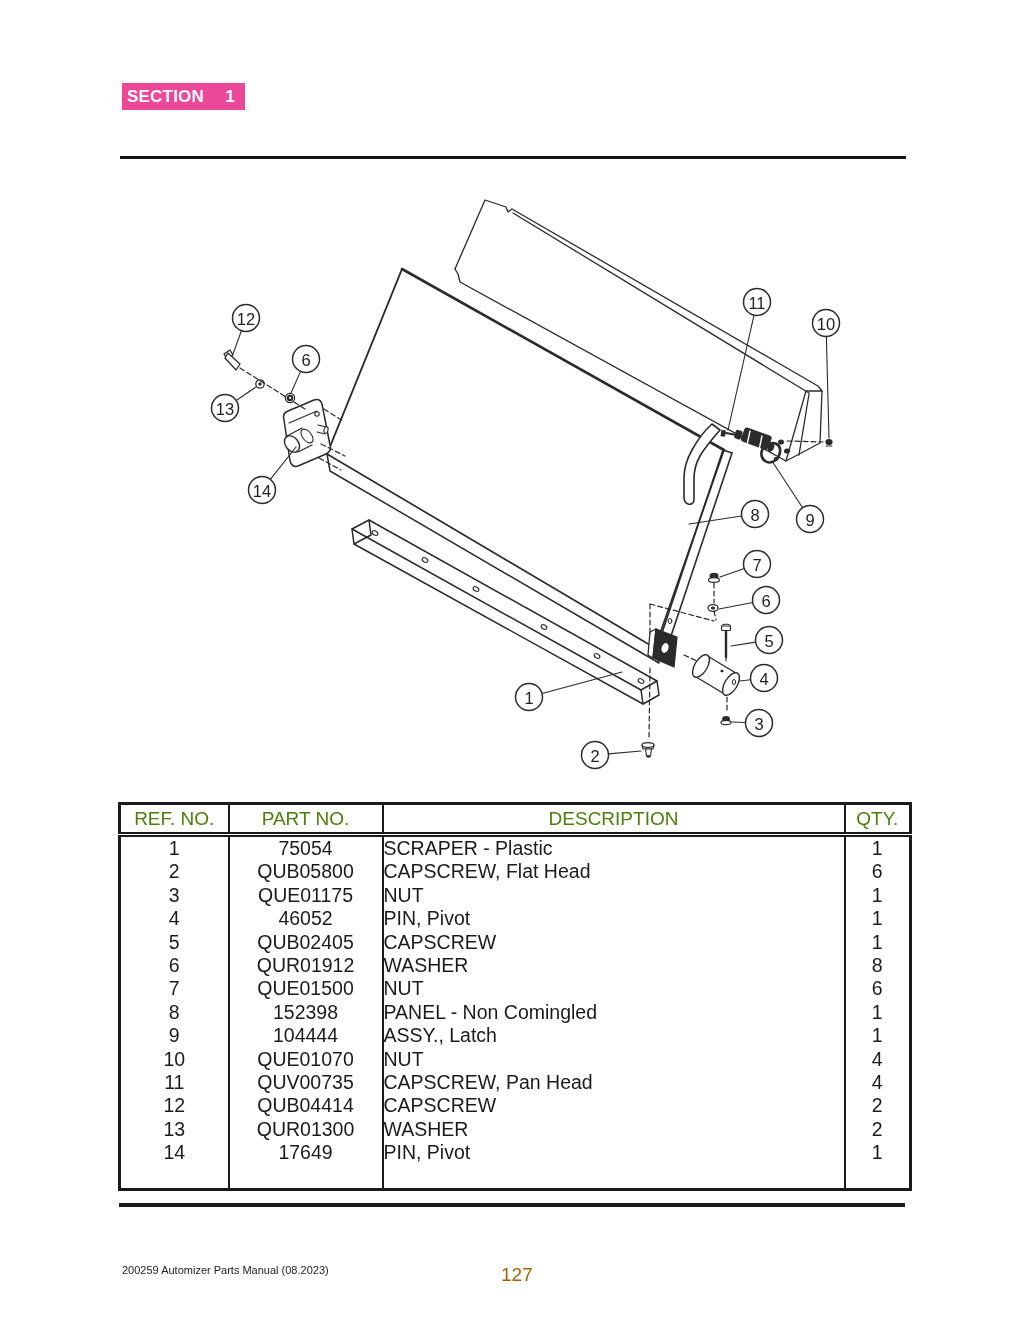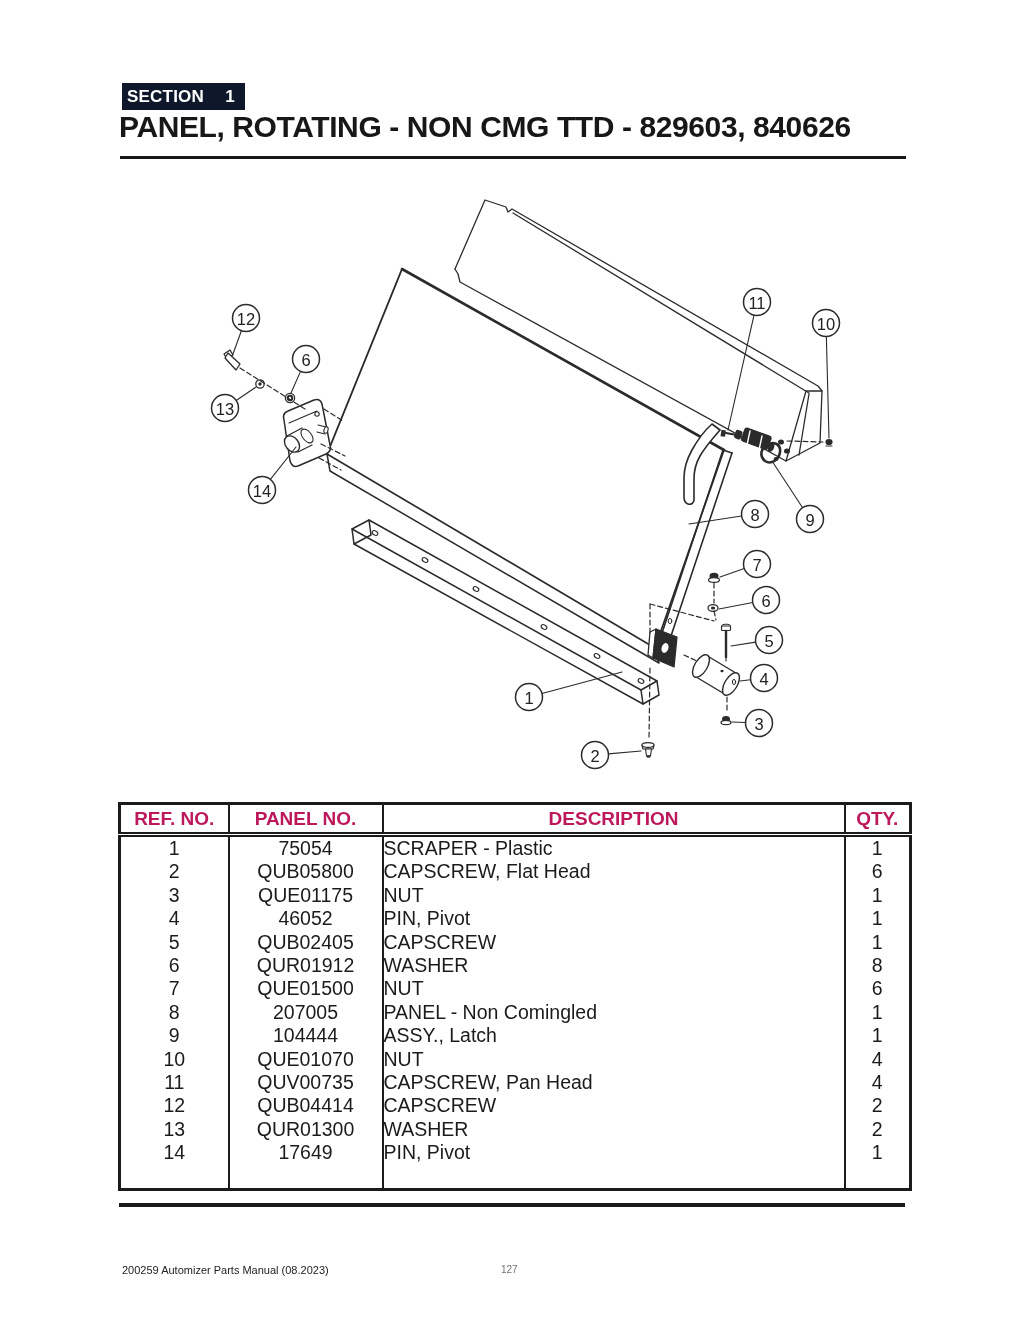--- a/index.html
+++ b/index.html
@@ -4,21 +4,21 @@
 <style>
   :root { --ink:#2b2b2b; }
   html,body { margin:0; padding:0; background:#e8e8e8; }
   .page {
     position:relative; width:1024px; height:1326px; background:#ffffff;
     margin:0 auto; overflow:hidden;
     font-family:"Liberation Sans", sans-serif; color:#1b1b1b;
   }
   .section-badge {
     position:absolute; left:122px; top:83px; width:123px; height:27px;
-    background:#0f172a; color:#ffffff; font-weight:bold; font-size:17px;
+    background:#ec4899; color:#ffffff; font-weight:bold; font-size:17px;
     display:flex; align-items:center; justify-content:space-between;
     padding:0 10px 0 5px; box-sizing:border-box; letter-spacing:0.2px;
   }
   .page-title {
     position:absolute; left:119px; top:110px; margin:0;
     font-size:30px; font-weight:bold; color:#171717;
     letter-spacing:-0.4px; white-space:nowrap;
   }
   .title-rule {
     position:absolute; left:120px; top:156px; width:786px; height:3px;
@@ -30,50 +30,49 @@
   table.parts-table {
     position:absolute; left:118px; top:802px; width:791px;
     border-collapse:collapse; table-layout:fixed;
     border:3px solid #1b1b1b;
   }
   table.parts-table th, table.parts-table td {
     border-left:2px solid #1b1b1b; padding:0; overflow:hidden; white-space:nowrap;
   }
   table.parts-table th:first-child, table.parts-table td:first-child { border-left:none; }
   table.parts-table thead th {
-    font-size:19px; font-weight:bold; height:27px; text-align:center;
-    border-bottom:5px double #1b1b1b; color:#be185d;
+    font-size:19px; font-weight:normal; height:27px; text-align:center;
+    border-bottom:5px double #1b1b1b; color:#4d7c0f;
   }
   table.parts-table tbody td {
     font-size:19.5px; height:23px; line-height:23.4px; vertical-align:middle;
   }
   td.c-ref { text-align:center; }
   td.c-part { text-align:center; padding-left:12px; }
   td.c-desc { text-align:left; padding-left:12px; }
   td.c-qty { text-align:center; }
   tr.filler td { height:17px; }
 
   .bottom-rule {
     position:absolute; left:119px; top:1203px; width:786px; height:4px;
     background:#1b1b1b;
   }
   .footer-manual { position:absolute; left:122px; top:1264px; font-size:11px; color:#222; }
-  .footer-page   { position:absolute; left:501px; top:1264px; font-size:10px; color:#737373; }
+  .footer-page   { position:absolute; left:501px; top:1264px; font-size:19px; color:#a16207; }
 </style>
 </head>
 <body>
 
 <div class="page">
 
   <div class="section-badge">
     <span>SECTION</span>
     <span>1</span>
   </div>
 
-  <h1 class="page-title">PANEL, ROTATING - NON CMG TTD - 829603, 840626</h1>
   <div class="title-rule"></div>
 
   <svg class="diagram" width="1024" height="790" viewBox="0 0 1024 790" fill="none" stroke="#2b2b2b" stroke-linecap="round" stroke-linejoin="round">
 
     <g stroke-width="1.3">
       <path d="M455,269 L485,200 L506,207 L508,212 L512,209 L818,386 L822,391"></path>
       <path d="M513,213 L809,393"></path>
       <path d="M455,269 L458,274 L460,282 L786,461"></path>
       <path d="M806,391 L822,391 L820,443 L786,461 Z"></path>
       <path d="M809,394 L799,455"></path>
@@ -264,21 +263,21 @@
   <table class="parts-table">
     <colgroup>
       <col style="width:109px">
         <col style="width:154px">
         <col style="width:462px">
         <col style="width:66px">
     </colgroup>
     <thead>
       <tr>
         <th>REF. NO.</th>
-        <th>PANEL NO.</th>
+        <th>PART NO.</th>
         <th>DESCRIPTION</th>
         <th>QTY.</th>
       </tr>
     </thead>
     <tbody>
         <tr>
           <td class="c-ref">1</td>
           <td class="c-part">75054</td>
           <td class="c-desc">SCRAPER - Plastic</td>
           <td class="c-qty">1</td>
@@ -314,21 +313,21 @@
           <td class="c-qty">8</td>
         </tr>
         <tr>
           <td class="c-ref">7</td>
           <td class="c-part">QUE01500</td>
           <td class="c-desc">NUT</td>
           <td class="c-qty">6</td>
         </tr>
         <tr>
           <td class="c-ref">8</td>
-          <td class="c-part">207005</td>
+          <td class="c-part">152398</td>
           <td class="c-desc">PANEL - Non Comingled</td>
           <td class="c-qty">1</td>
         </tr>
         <tr>
           <td class="c-ref">9</td>
           <td class="c-part">104444</td>
           <td class="c-desc">ASSY., Latch</td>
           <td class="c-qty">1</td>
         </tr>
         <tr>

